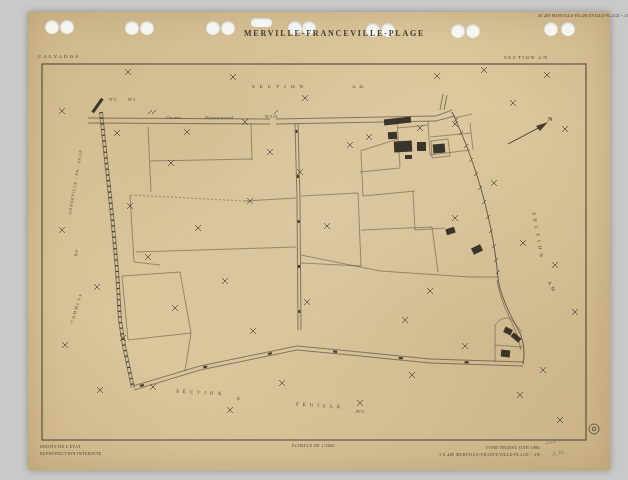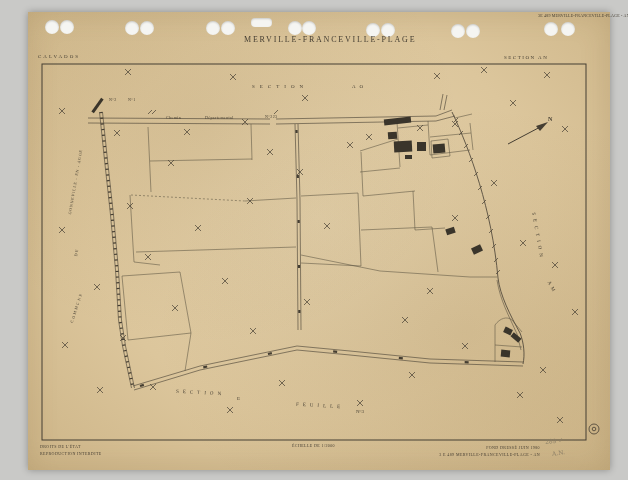--- a/index.html
+++ b/index.html
@@ -52,21 +52,21 @@
   <div class="hole" style="left:381px;top:23px"></div>
   <div class="hole" style="left:451px;top:24px"></div>
   <div class="hole" style="left:466px;top:24px"></div>
   <div class="hole" style="left:544px;top:22px"></div>
   <div class="hole" style="left:561px;top:22px"></div>
 </div>
 
 <span class="lbl" style="left:538px;top:14px;font-size:4px;letter-spacing:.2px">3E 489 MERVILLE-FRANCEVILLE-PLAGE - AN</span>
 
 <span class="lbl" style="left:38px;top:54px;font-size:5px;letter-spacing:2px">CALVADOS</span>
-<span class="lbl" style="left:244px;top:36px;font-size:8px;font-weight:normal;letter-spacing:1.8px">MERVILLE-FRANCEVILLE-PLAGE</span>
+<span class="lbl" style="left:244px;top:30px;font-size:8px;font-weight:bold;letter-spacing:1.8px">MERVILLE-FRANCEVILLE-PLAGE</span>
 <span class="lbl" style="left:504px;top:55px;font-size:5px;letter-spacing:1.5px">SECTION AN</span>
 
 <svg id="map-linework" width="628" height="480" viewBox="0 0 628 480">
 
   <rect x="42" y="64" width="544" height="376" class="ink" stroke-width="1"></rect>
 
   <path class="ink" stroke-width=".6" d="M88,118 L270,119 M88,123 L270,124 M276,119 L436,116 M276,124 L436,121 M436,116 L452,110 M436,121 L455,116"></path>
 
   <path class="ink" stroke-width=".6" d="M443,94 L440,110 M447,95 L444,110"></path>
 

